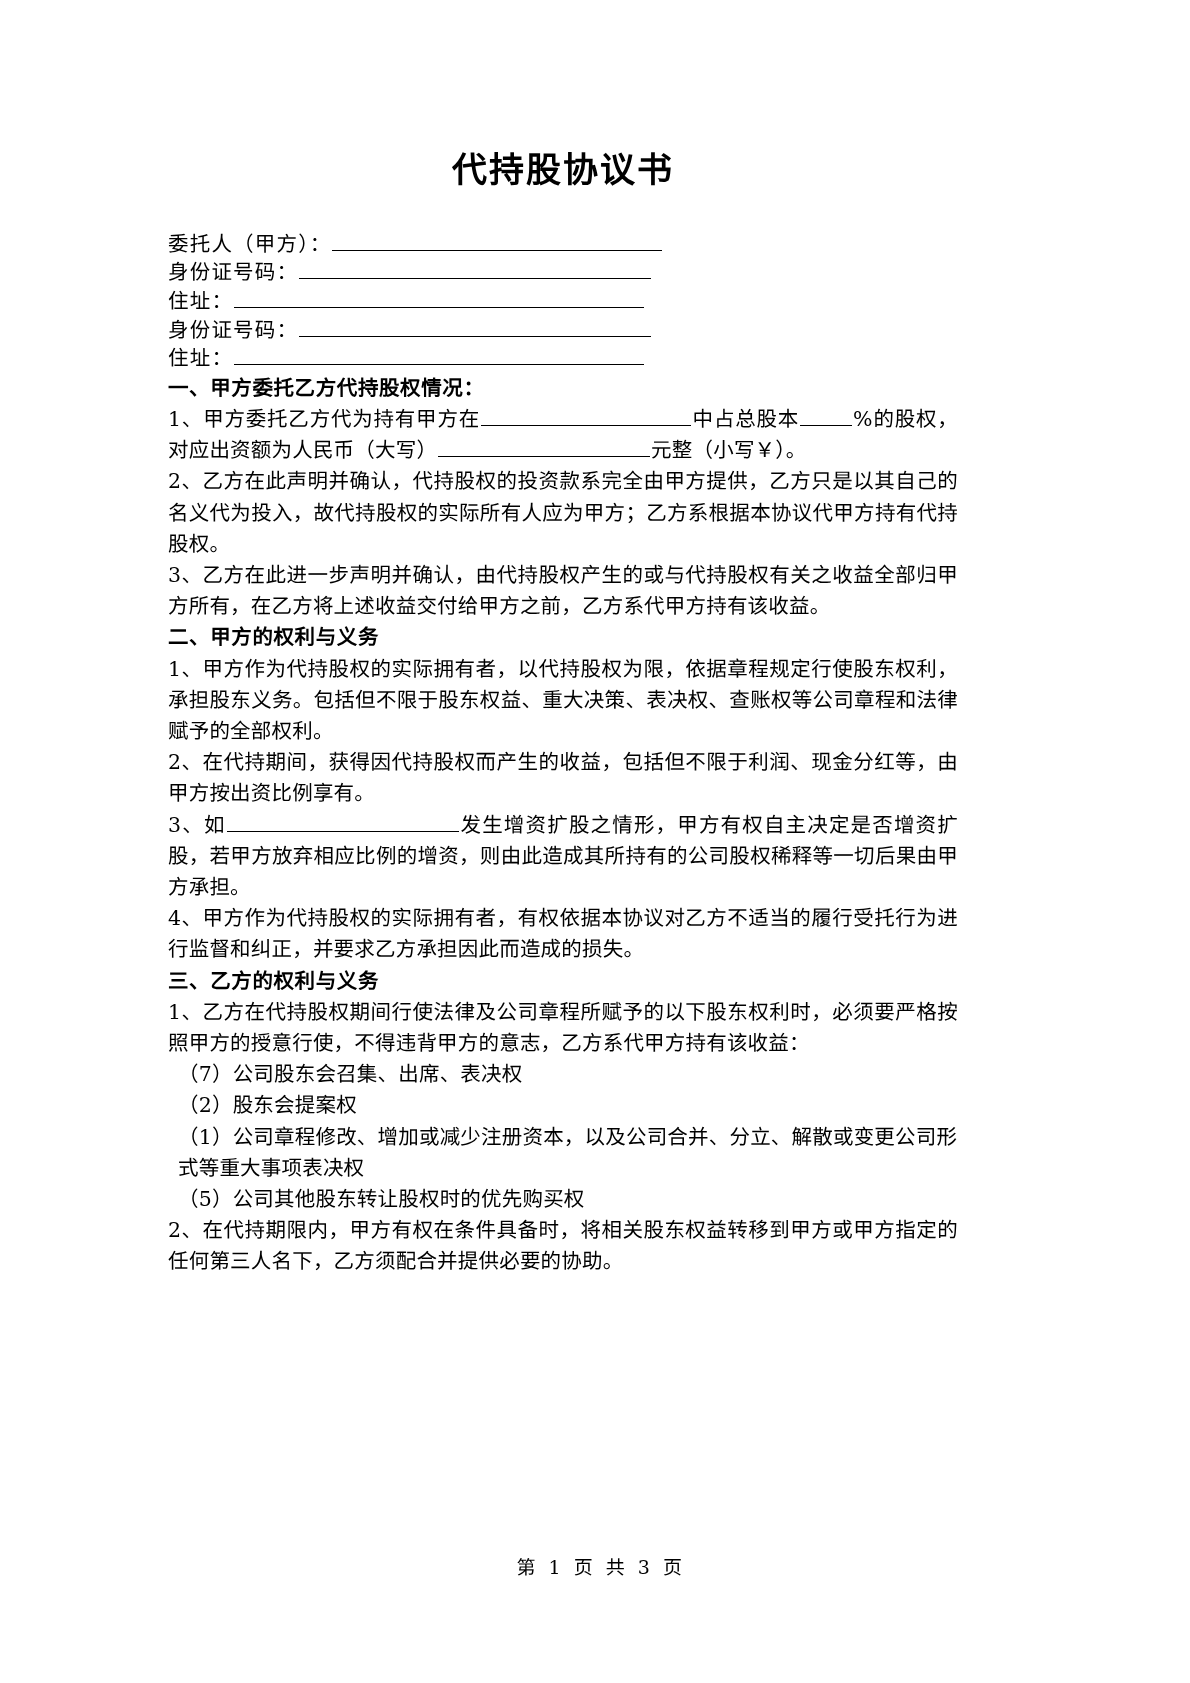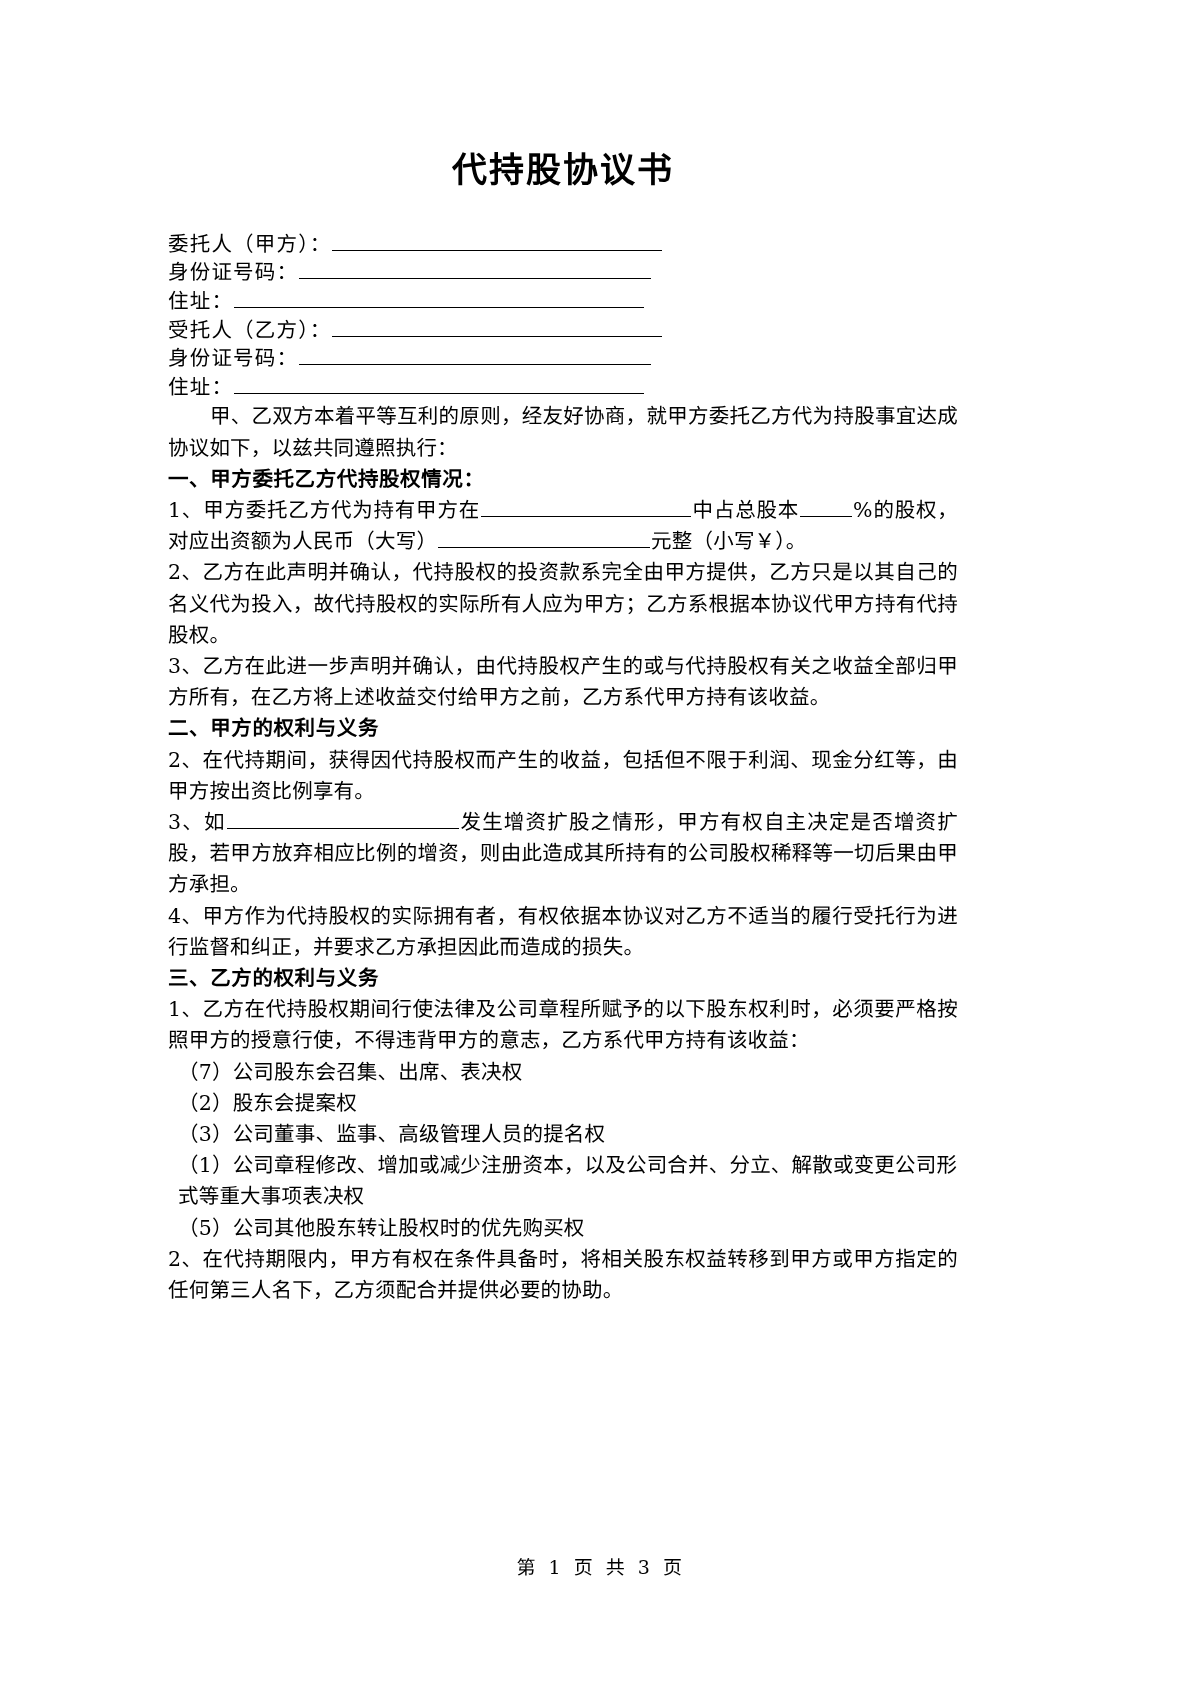--- a/index.html
+++ b/index.html
@@ -119,60 +119,56 @@
       </div>
 
       <div class="field-line">
         <span class="field-label">身份证号码：</span><span class="blank b-350"></span>
       </div>
 
       <div class="field-line">
         <span class="field-label">住址：</span><span class="blank b-410"></span>
       </div>
 
-      <div class="field-line">
-        <span class="field-label">受托人（乙方）：</span><span class="blank b-330"></span>
-      </div>
 
       <div class="field-line">
         <span class="field-label">身份证号码：</span><span class="blank b-350"></span>
       </div>
 
       <div class="field-line">
         <span class="field-label">住址：</span><span class="blank b-410"></span>
       </div>
 
     </div>
 
-    <p class="body-p indent-2">甲、乙双方本着平等互利的原则，经友好协商，就甲方委托乙方代为持股事宜达成协议如下，以兹共同遵照执行：</p>
 
     <p class="sec-head">一、甲方委托乙方代持股权情况：</p>
 
     <p class="body-p"><span>1、</span><span>甲方委托乙方代为持有甲方在</span><span class="blank b-inline-lg"></span><span>中占总股本</span><span class="blank b-inline-sm"></span><span>%的股权，对应出资额为人民币（大写）</span><span class="blank b-inline-md"></span><span>元整（小写￥</span><span>）。</span></p>
 
     <p class="body-p"><span>2、</span><span>乙方在此声明并确认，代持股权的投资款系完全由甲方提供，乙方只是以其自己的名义代为投入，故代持股权的实际所有人应为甲方；乙方系根据本协议代甲方持有代持股权。</span></p>
 
     <p class="body-p"><span>3、</span><span>乙方在此进一步声明并确认，由代持股权产生的或与代持股权有关之收益全部归甲方所有，在乙方将上述收益交付给甲方之前，乙方系代甲方持有该收益。</span></p>
 
     <p class="sec-head">二、甲方的权利与义务</p>
 
+    <p class="body-p"><span>1、</span><span>甲方作为代持股权的实际拥有者，以代持股权为限，依据章程规定行使股东权利，承担股东义务。包括但不限于股东权益、重大决策、表决权、查账权等公司章程和法律赋予的全部权利。</span></p>
 
     <p class="body-p"><span>2、</span><span>在代持期间，获得因代持股权而产生的收益，包括但不限于利润、现金分红等，由甲方按出资比例享有。</span></p>
 
     <p class="body-p"><span>3、</span><span>如</span><span class="blank b-inline-clause"></span><span>发生增资扩股之情形，甲方有权自主决定是否增资扩股，若甲方放弃相应比例的增资，则由此造成其所持有的公司股权稀释等一切后果由甲方承担。</span></p>
 
     <p class="body-p"><span>4、</span><span>甲方作为代持股权的实际拥有者，有权依据本协议对乙方不适当的履行受托行为进行监督和纠正，并要求乙方承担因此而造成的损失。</span></p>
 
     <p class="sec-head">三、乙方的权利与义务</p>
 
     <p class="body-p"><span>1、</span><span>乙方在代持股权期间行使法律及公司章程所赋予的以下股东权利时，必须要严格按照甲方的授意行使，不得违背甲方的意志，乙方系代甲方持有该收益：</span></p>
 
     <p class="sub-item">（7）公司股东会召集、出席、表决权</p>
     <p class="sub-item">（2）股东会提案权</p>
-    <p class="sub-item">（3）公司董事、监事、高级管理人员的提名权</p>
     <p class="sub-item">（1）公司章程修改、增加或减少注册资本，以及公司合并、分立、解散或变更公司形式等重大事项表决权</p>
     <p class="sub-item">（5）公司其他股东转让股权时的优先购买权</p>
 
     <p class="body-p"><span>2、</span><span>在代持期限内，甲方有权在条件具备时，将相关股东权益转移到甲方或甲方指定的任何第三人名下，乙方须配合并提供必要的协助。</span></p>
 
   </div>
 
   <div class="footer">第 1 页 共 3 页</div>
 
 </div>

